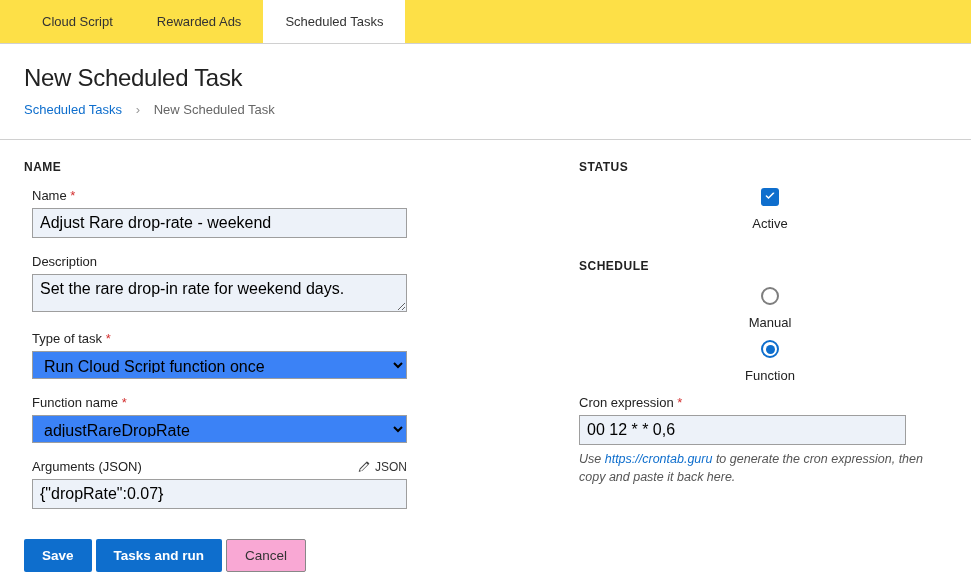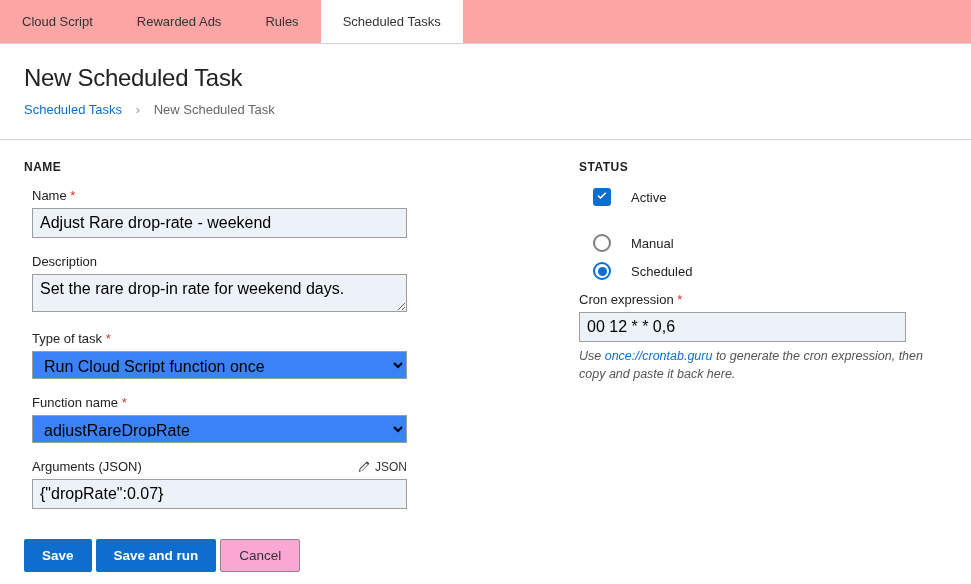--- a/index.html
+++ b/index.html
@@ -5,22 +5,23 @@
     * { box-sizing: border-box; margin: 0; padding: 0; }
     body {
       font-family: -apple-system, BlinkMacSystemFont, "Segoe UI", Arial, sans-serif;
       font-size: 13px;
       color: #222;
       background: #fff;
       width: 971px;
     }
     .tabs {
       display: flex;
-      background: #fca5a5;
+      background: #fde047;
       border-bottom: 1px solid #d0d0d0;
+      padding-left: 20px;
     }
     .tab {
       padding: 14px 22px;
       color: #333;
       cursor: pointer;
       font-size: 13px;
     }
     .tab.active {
       background: #fff;
       font-weight: 500;
@@ -88,21 +89,21 @@
       align-items: flex-end;
       justify-content: space-between;
       width: 375px;
       margin-bottom: 5px;
     }
     .json-toggle {
       display: flex; align-items: center; gap: 5px;
       color: #333; font-size: 12px;
     }
     .checkbox-row, .radio-row {
-      display: flex; align-items: center; gap: 20px; margin-bottom: 10px; margin-left: 14px;
+      display: flex; align-items: center; gap: 10px; margin-bottom: 10px; margin-left: 14px; flex-direction: column;
     }
     .check {
       width: 18px; height: 18px; border-radius: 3px;
       background: #0e6ecd; display: flex; align-items: center; justify-content: center;
       cursor: pointer;
     }
     .check svg { width: 12px; height: 12px; fill: #fff; }
     .radio {
       width: 18px; height: 18px; border-radius: 50%;
       border: 2px solid #7e7e7e; display: flex; align-items: center; justify-content: center;
@@ -136,21 +137,20 @@
     }
     .right-section { margin-bottom: 28px; }
     .pencil-icon { width: 12px; height: 12px; }
   </style>
 </head>
 <body>
 
 <div class="tabs">
   <div class="tab">Cloud Script</div>
   <div class="tab">Rewarded Ads</div>
-  <div class="tab">Rules</div>
   <div class="tab active">Scheduled Tasks</div>
 </div>
 
 <div class="page">
   <h1 class="title">New Scheduled Task</h1>
   <div class="breadcrumb">
     <span class="bc-link">Scheduled Tasks</span>
     <span class="sep">›</span>
     <span>New Scheduled Task</span>
   </div>
@@ -191,51 +191,52 @@
                 <path d="M12.146 1.146a.5.5 0 0 1 .708 0l2 2a.5.5 0 0 1 0 .708l-9 9a.5.5 0 0 1-.168.11l-4 1.5a.5.5 0 0 1-.65-.65l1.5-4a.5.5 0 0 1 .11-.168l9-9zM11.207 3L3 11.207V13h1.793L13 4.793 11.207 3z"></path>
               </svg>
             <span>JSON</span>
           </span>
         </div>
         <input type="text" value="{&quot;dropRate&quot;:0.07}" style="">
       </div>
 
       <div class="button-row">
         <button class="btn btn-primary">Save</button>
-        <button class="btn btn-primary">Save and run</button>
+        <button class="btn btn-primary">Tasks and run</button>
         <button class="btn btn-secondary">Cancel</button>
       </div>
     </div>
 
     <div class="col-right">
       <div class="right-section">
         <div class="section-heading">STATUS</div>
         <div class="checkbox-row">
           <span class="check">
             <svg viewBox="0 0 16 16">
                 <path d="M13.485 1.929a1 1 0 0 1 0 1.414L6 10.828 2.515 7.343a1 1 0 1 1 1.414-1.414L6 8l5.657-5.657a1 1 0 0 1 1.414 0z"></path>
               </svg>
           </span>
           <span>Active</span>
         </div>
       </div>
 
       <div class="right-section">
+        <div class="section-heading">SCHEDULE</div>
         <div class="radio-row">
           <span class="radio"></span>
           <span>Manual</span>
         </div>
         <div class="radio-row">
           <span class="radio selected"></span>
-          <span>Scheduled</span>
+          <span>Function</span>
         </div>
 
         <div class="field-group cron-group">
           <label class="field-label"><span>Cron expression</span> <span class="req">*</span></label>
           <input type="text" value="00 12 * * 0,6" style="">
           <div class="helper-text">
-            <span>Use </span><span class="link">once://crontab.guru</span><span> to generate the cron expression, then copy and paste it back here.</span>
+            <span>Use </span><span class="link">https://crontab.guru</span><span> to generate the cron expression, then copy and paste it back here.</span>
           </div>
         </div>
       </div>
     </div>
   </div>
 </div>
 
 </body></html>

